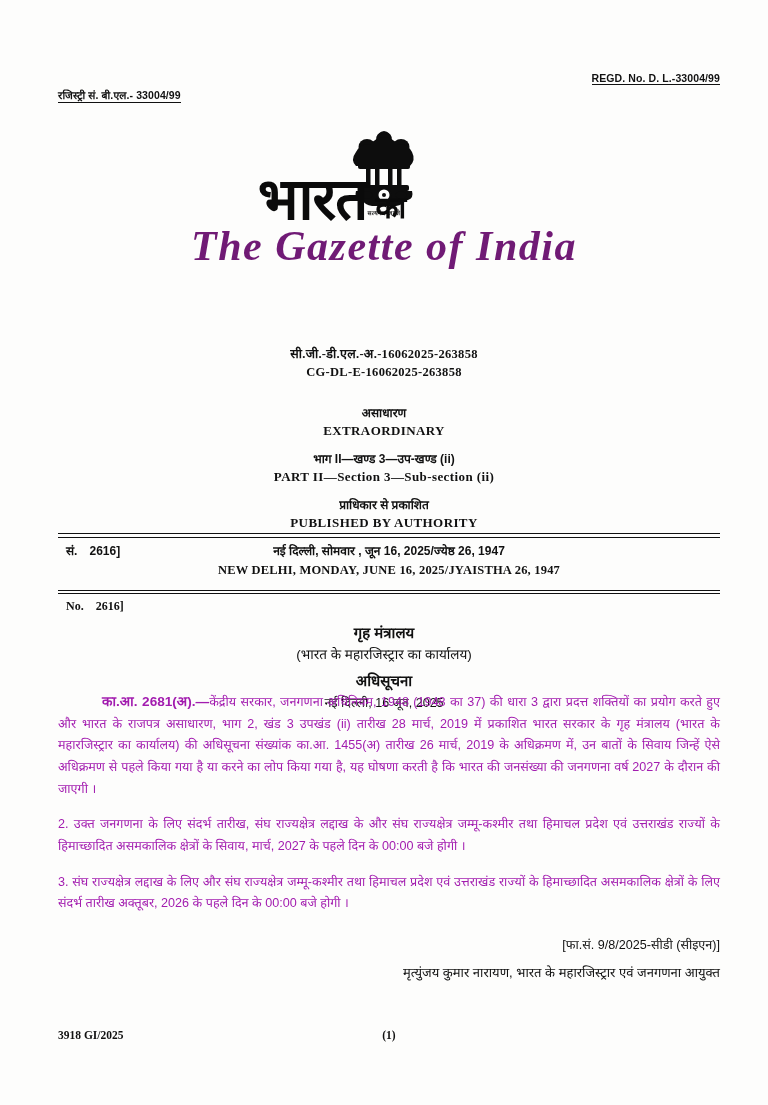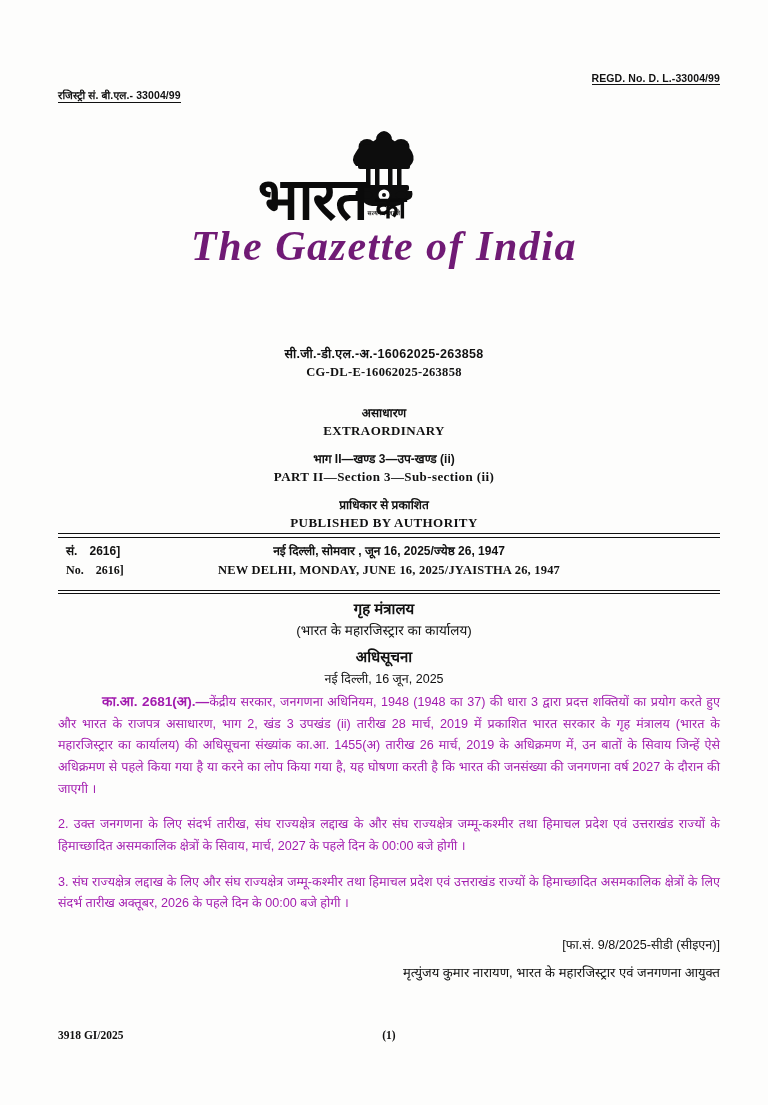--- a/index.html
+++ b/index.html
@@ -100,21 +100,21 @@
   }
 
   
   .codes {
     position: absolute;
     top: 345px;
     left: 0; right: 0;
     text-align: center;
   }
   .code-hi {
-    font-family: Liberation Sans, sans-serif;
+    font-family: Liberation Serif, serif;
     font-size: 12.5px;
     font-weight: bold;
     letter-spacing: .3px;
   }
   .code-en {
     font-family: "Liberation Serif", "DejaVu Serif", serif;
     font-size: 12.5px;
     font-weight: bold;
     letter-spacing: .3px;
     margin-top: 3px;
@@ -167,21 +167,21 @@
   }
   .issue-no {
     position: absolute;
     left: 8px;
     top: 4px;
     font-size: 12px;
     font-weight: bold;
     line-height: 19px;
   }
   .issue-no .hi { font-family: "Liberation Sans", "DejaVu Sans", sans-serif; }
-  .issue-no .en { font-family: "Liberation Serif", "DejaVu Serif", serif; }
+  .issue-no .en { font-family: "Liberation Serif", "DejaVu Serif", serif; margin-top: 36px; }
   .issue-no .num { display: inline-block; min-width: 54px; padding-left: 12px; }
   .issue-date {
     position: absolute;
     left: 0; right: 0;
     top: 4px;
     text-align: center;
     line-height: 19px;
   }
   .issue-date .hi {
     font-family: "Liberation Sans", "DejaVu Sans", sans-serif;
@@ -191,21 +191,21 @@
   .issue-date .en {
     font-family: "Liberation Serif", "DejaVu Serif", serif;
     font-size: 12.5px;
     font-weight: bold;
     letter-spacing: .2px;
   }
 
   
   .ministry {
     position: absolute;
-    top: 598px;
+    top: 622px;
     left: 0; right: 0;
     text-align: center;
     font-family: "Liberation Sans", "DejaVu Sans", sans-serif;
   }
   .ministry .m1 { font-size: 15px; font-weight: bold; }
   .ministry .m2 { font-size: 13.5px; margin-top: 3px; }
   .ministry .m3 { font-size: 15px; font-weight: bold; margin-top: 7px; }
   .ministry .m4 { font-size: 12.5px; margin-top: 4px; }
 
   

